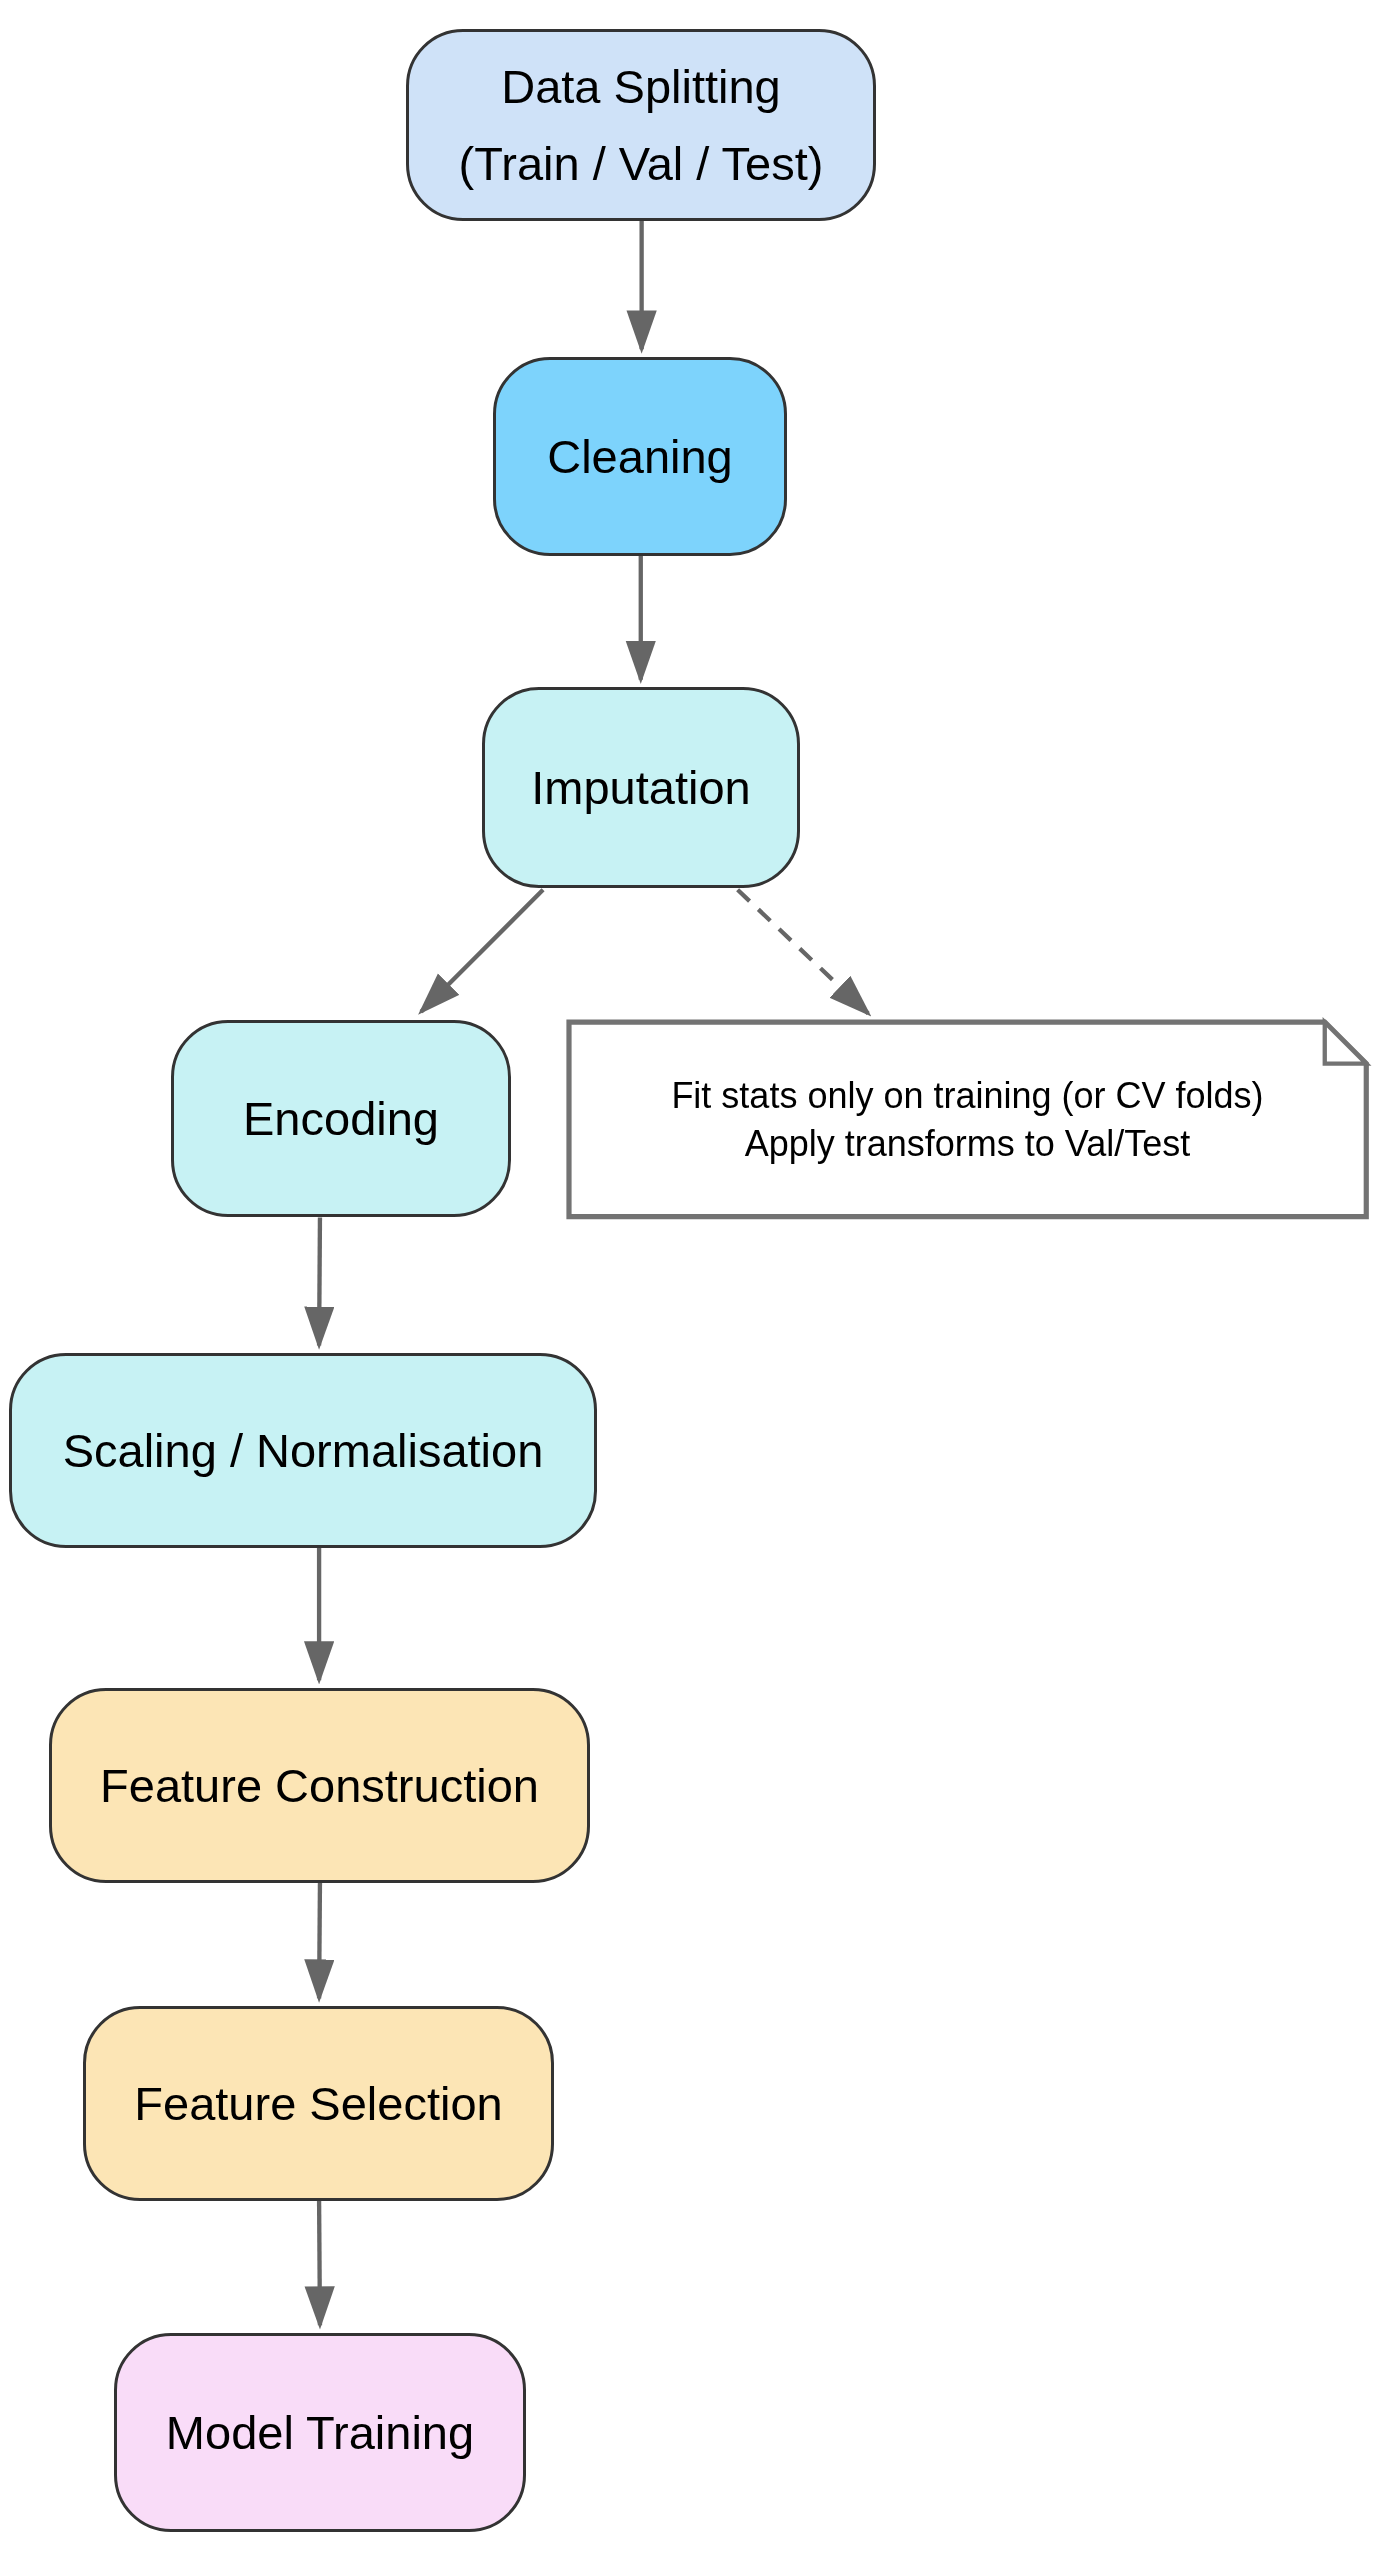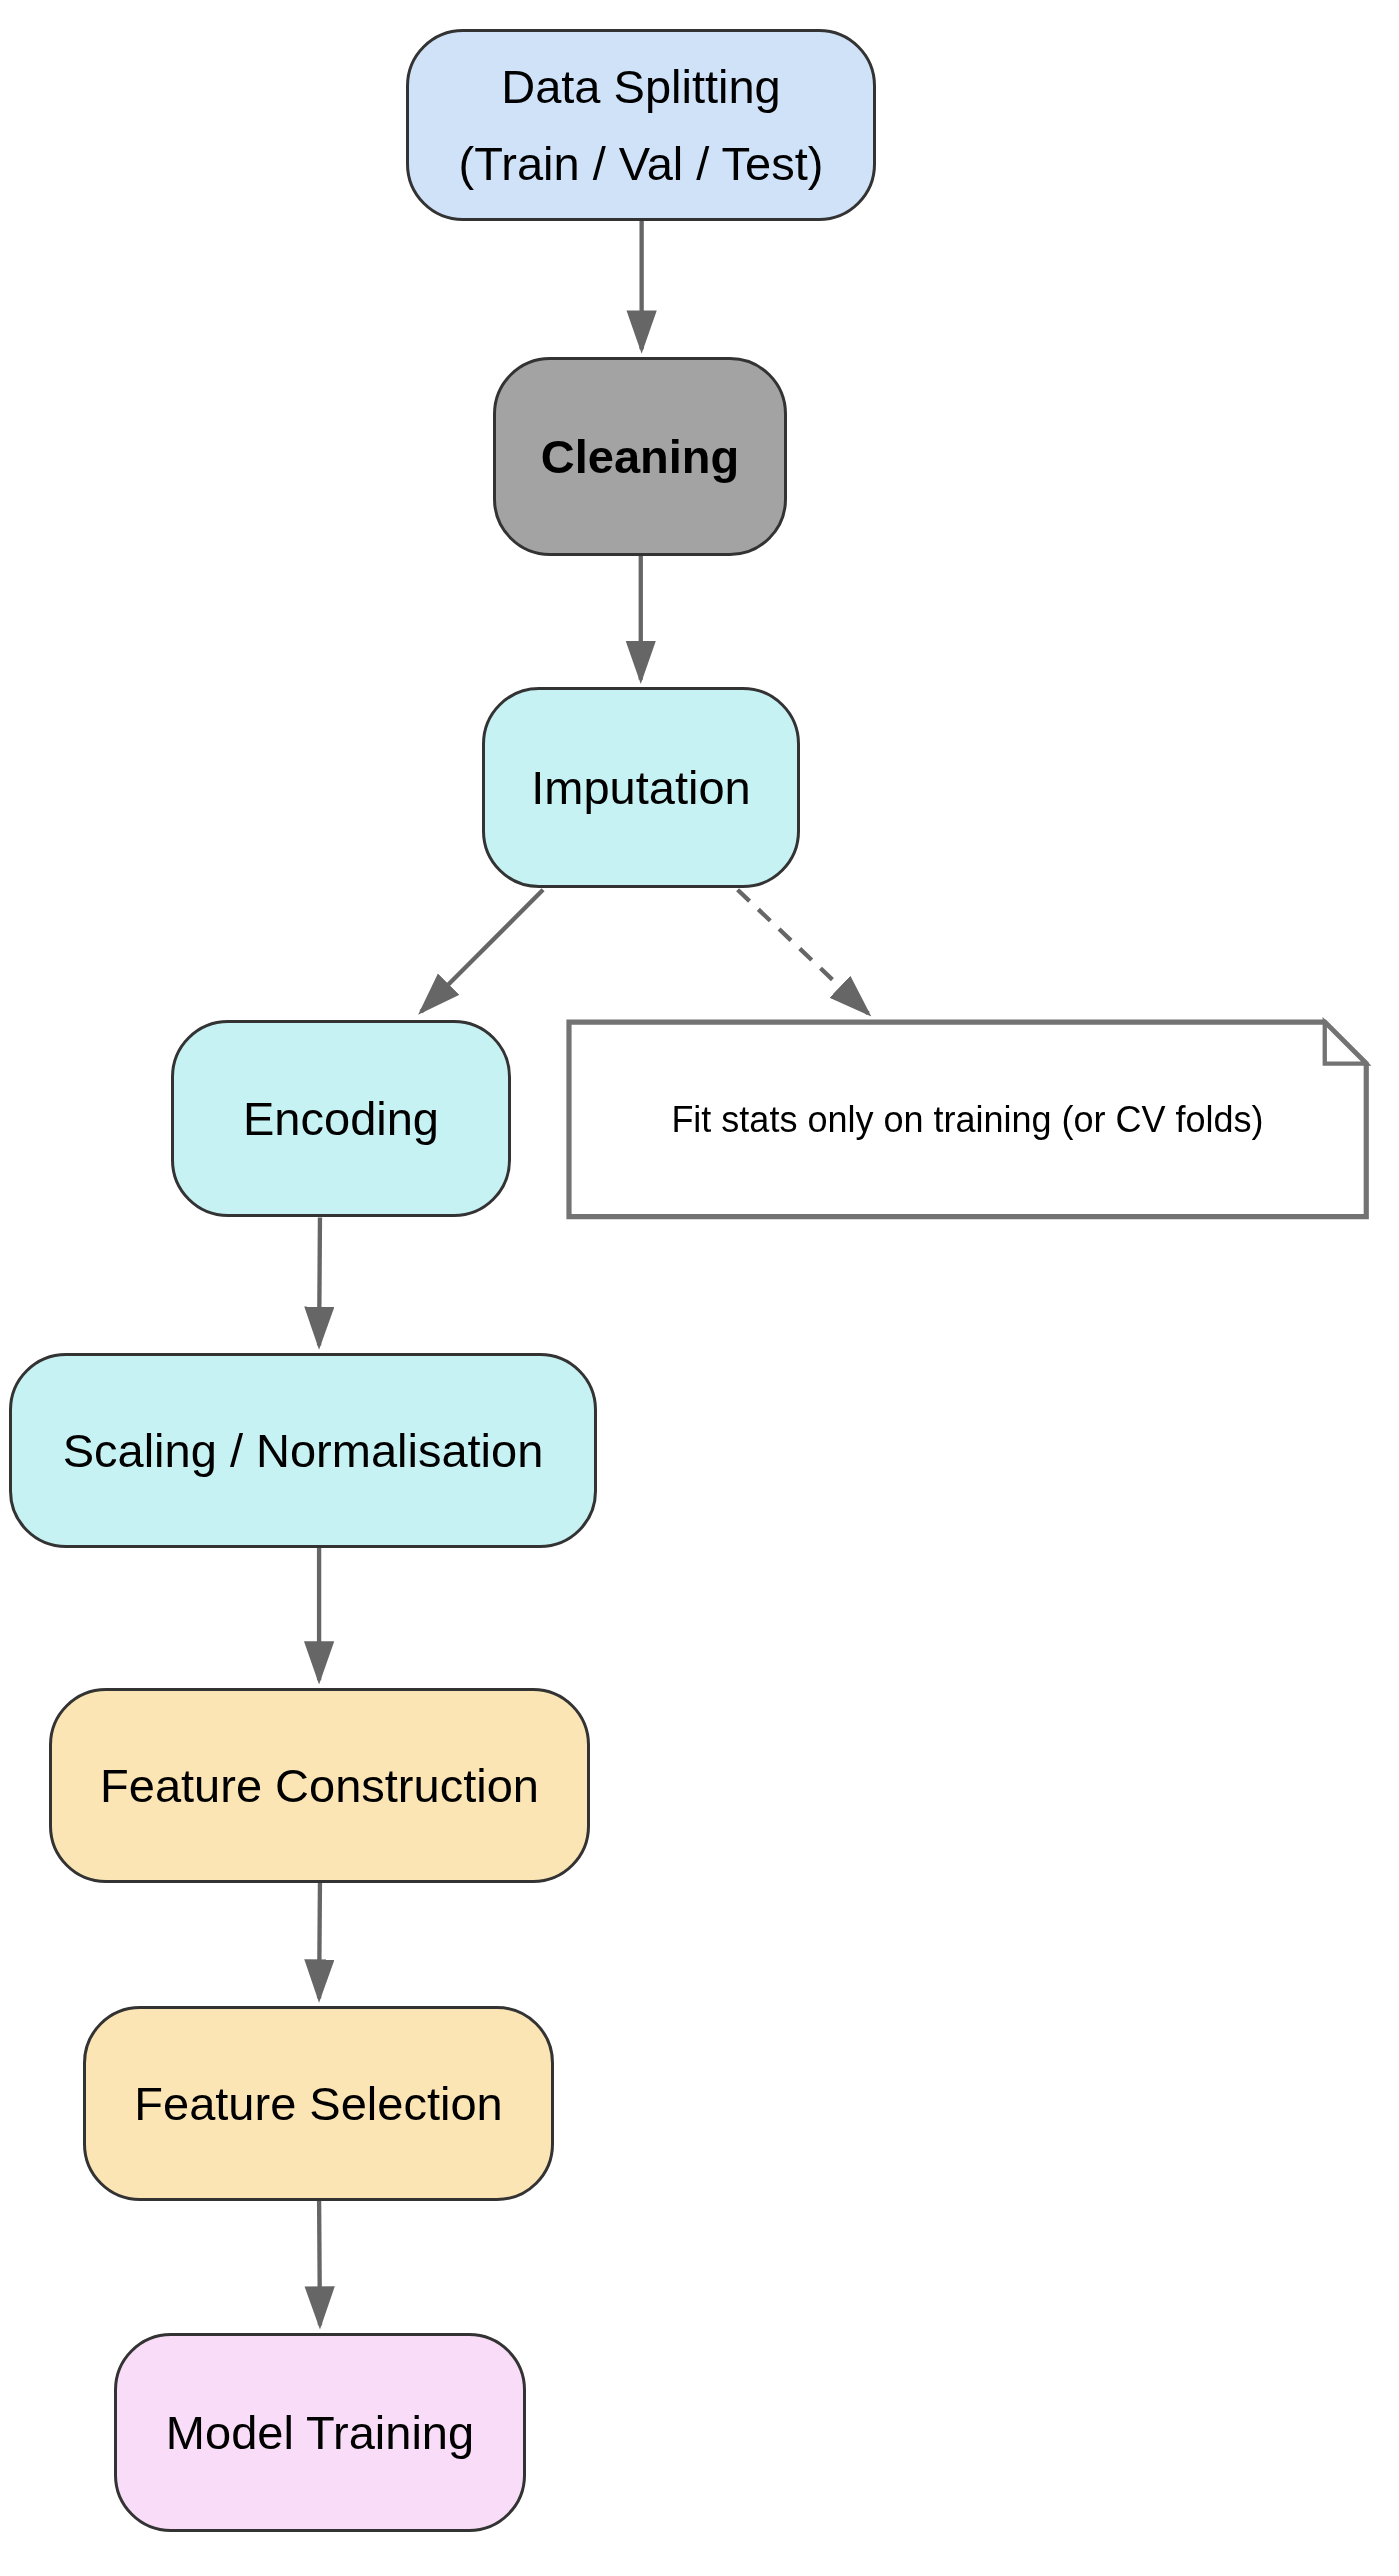--- a/index.html
+++ b/index.html
@@ -84,34 +84,35 @@
 
     <path class="note-shape" d="M658,1182 H1532 L1580,1230 V1407 H658 Z"></path>
     <path class="note-fold" d="M1532,1182 V1230 H1580 Z"></path>
   </svg>
 
   <div class="node node-data-splitting" style="background-color: rgb(207, 226, 248);">
     <span>Data Splitting</span>
     <span>(Train / Val / Test)</span>
   </div>
 
-  <div class="node node-cleaning" style="background-color: #a3a3a3; font-weight: bold;">
+  <div class="node node-cleaning" style="background-color: #7dd3fc;">
     <span>Cleaning</span>
   </div>
 
   <div class="node node-imputation" style="background-color: rgb(199, 242, 244);">
     <span>Imputation</span>
   </div>
 
   <div class="node node-encoding" style="background-color: rgb(199, 242, 244);">
     <span>Encoding</span>
   </div>
 
   <div class="note-text">
     <span>Fit stats only on training (or CV folds)</span>
+    <span>Apply transforms to Val/Test</span>
   </div>
 
   <div class="node node-scaling" style="background-color: rgb(199, 242, 244);">
     <span>Scaling / Normalisation</span>
   </div>
 
   <div class="node node-feature-construction" style="background-color: rgb(252, 229, 181);">
     <span>Feature Construction</span>
   </div>
 

